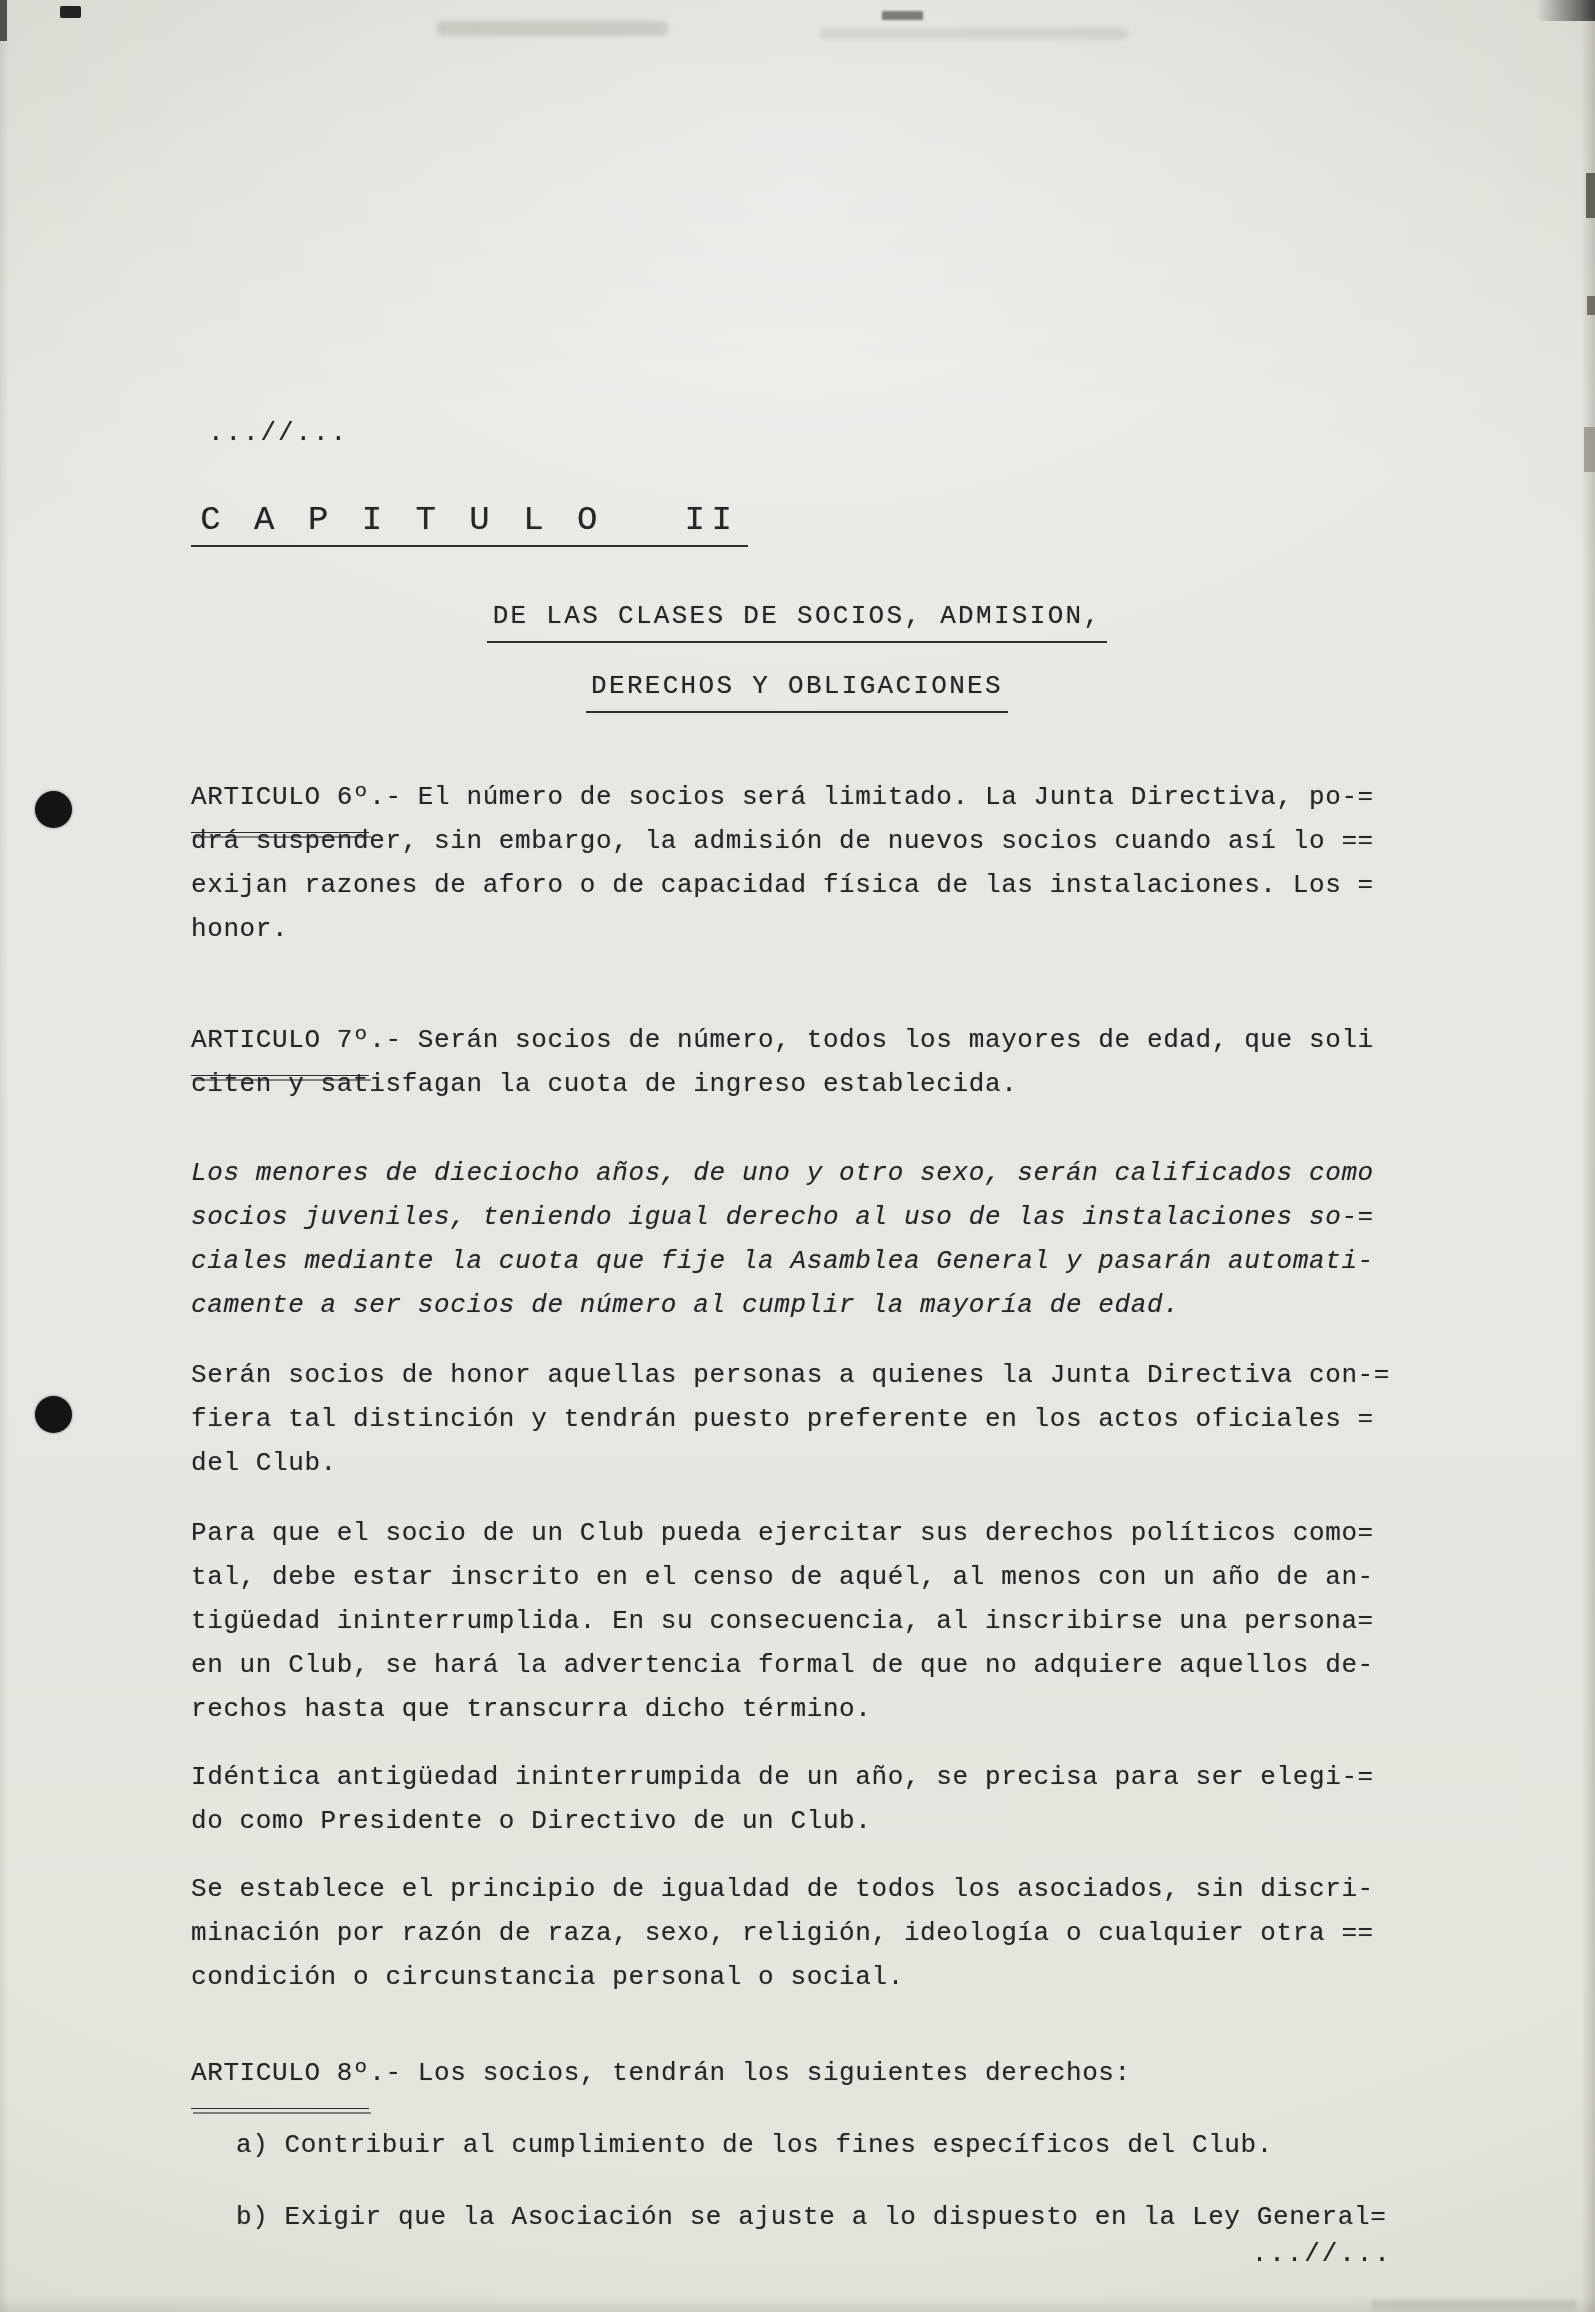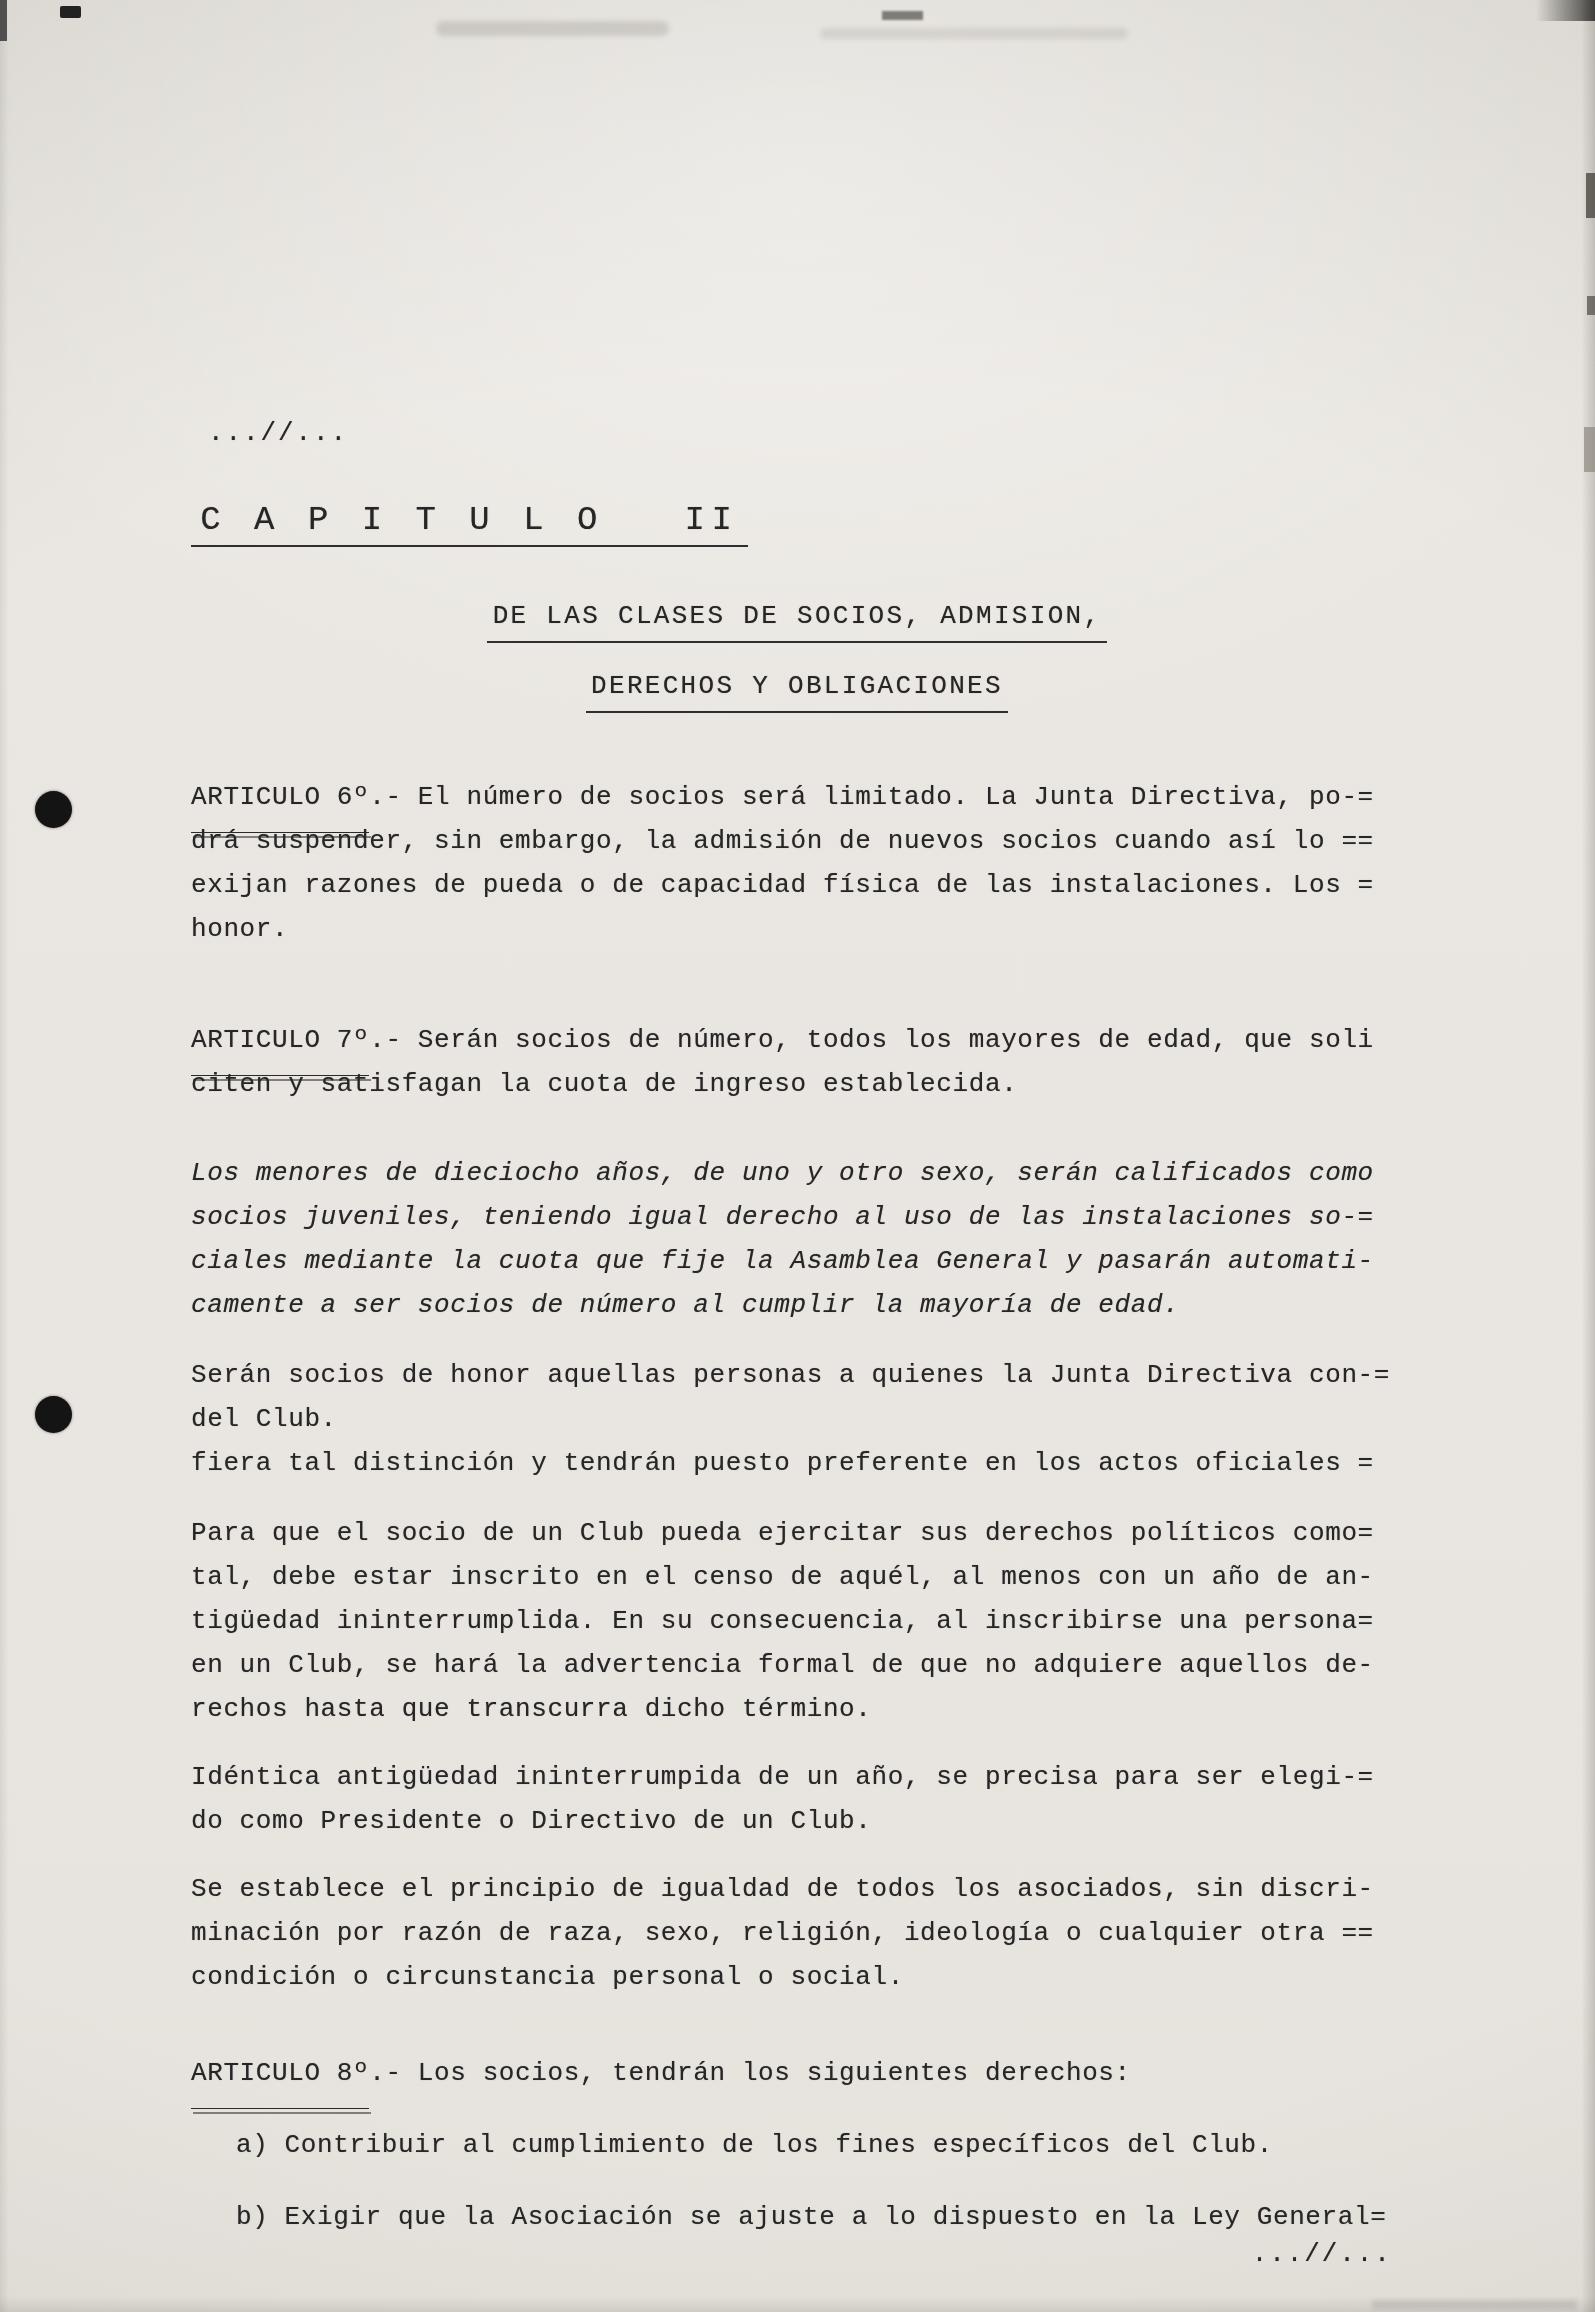--- a/index.html
+++ b/index.html
@@ -150,40 +150,40 @@
 
     <h1 class="chapter"><span class="u-title">C A P I T U L O   II</span></h1>
 
     <h2 class="subtitle subtitle-1"><span class="u-sub">DE LAS CLASES DE SOCIOS, ADMISION,</span></h2>
 
     <h2 class="subtitle subtitle-2"><span class="u-sub">DERECHOS Y OBLIGACIONES</span></h2>
 
     <p class="para art-6">
       <span class="line"><span class="article-label">ARTICULO 6º</span><span>.- El número de socios será limitado. La Junta Directiva, po-=</span></span>
       <span class="line">drá suspender, sin embargo, la admisión de nuevos socios cuando así lo ==</span>
-      <span class="line">exijan razones de pueda o de capacidad física de las instalaciones. Los =</span>
+      <span class="line">exijan razones de aforo o de capacidad física de las instalaciones. Los =</span>
       <span class="line">honor.</span>
     </p>
 
     <p class="para art-7">
       <span class="line"><span class="article-label">ARTICULO 7º</span><span>.- Serán socios de número, todos los mayores de edad, que soli</span></span>
       <span class="line">citen y satisfagan la cuota de ingreso establecida.</span>
     </p>
 
     <p class="para p-juveniles">
       <span class="line">Los menores de dieciocho años, de uno y otro sexo, serán calificados como</span>
       <span class="line">socios juveniles, teniendo igual derecho al uso de las instalaciones so-=</span>
       <span class="line">ciales mediante la cuota que fije la Asamblea General y pasarán automati-</span>
       <span class="line">camente a ser socios de número al cumplir la mayoría de edad.</span>
     </p>
 
     <p class="para p-honor">
       <span class="line">Serán socios de honor aquellas personas a quienes la Junta Directiva con-=</span>
+      <span class="line">fiera tal distinción y tendrán puesto preferente en los actos oficiales =</span>
       <span class="line">del Club.</span>
-      <span class="line">fiera tal distinción y tendrán puesto preferente en los actos oficiales =</span>
     </p>
 
     <p class="para p-censo">
       <span class="line">Para que el socio de un Club pueda ejercitar sus derechos políticos como=</span>
       <span class="line">tal, debe estar inscrito en el censo de aquél, al menos con un año de an-</span>
       <span class="line">tigüedad ininterrumplida. En su consecuencia, al inscribirse una persona=</span>
       <span class="line">en un Club, se hará la advertencia formal de que no adquiere aquellos de-</span>
       <span class="line">rechos hasta que transcurra dicho término.</span>
     </p>
 

